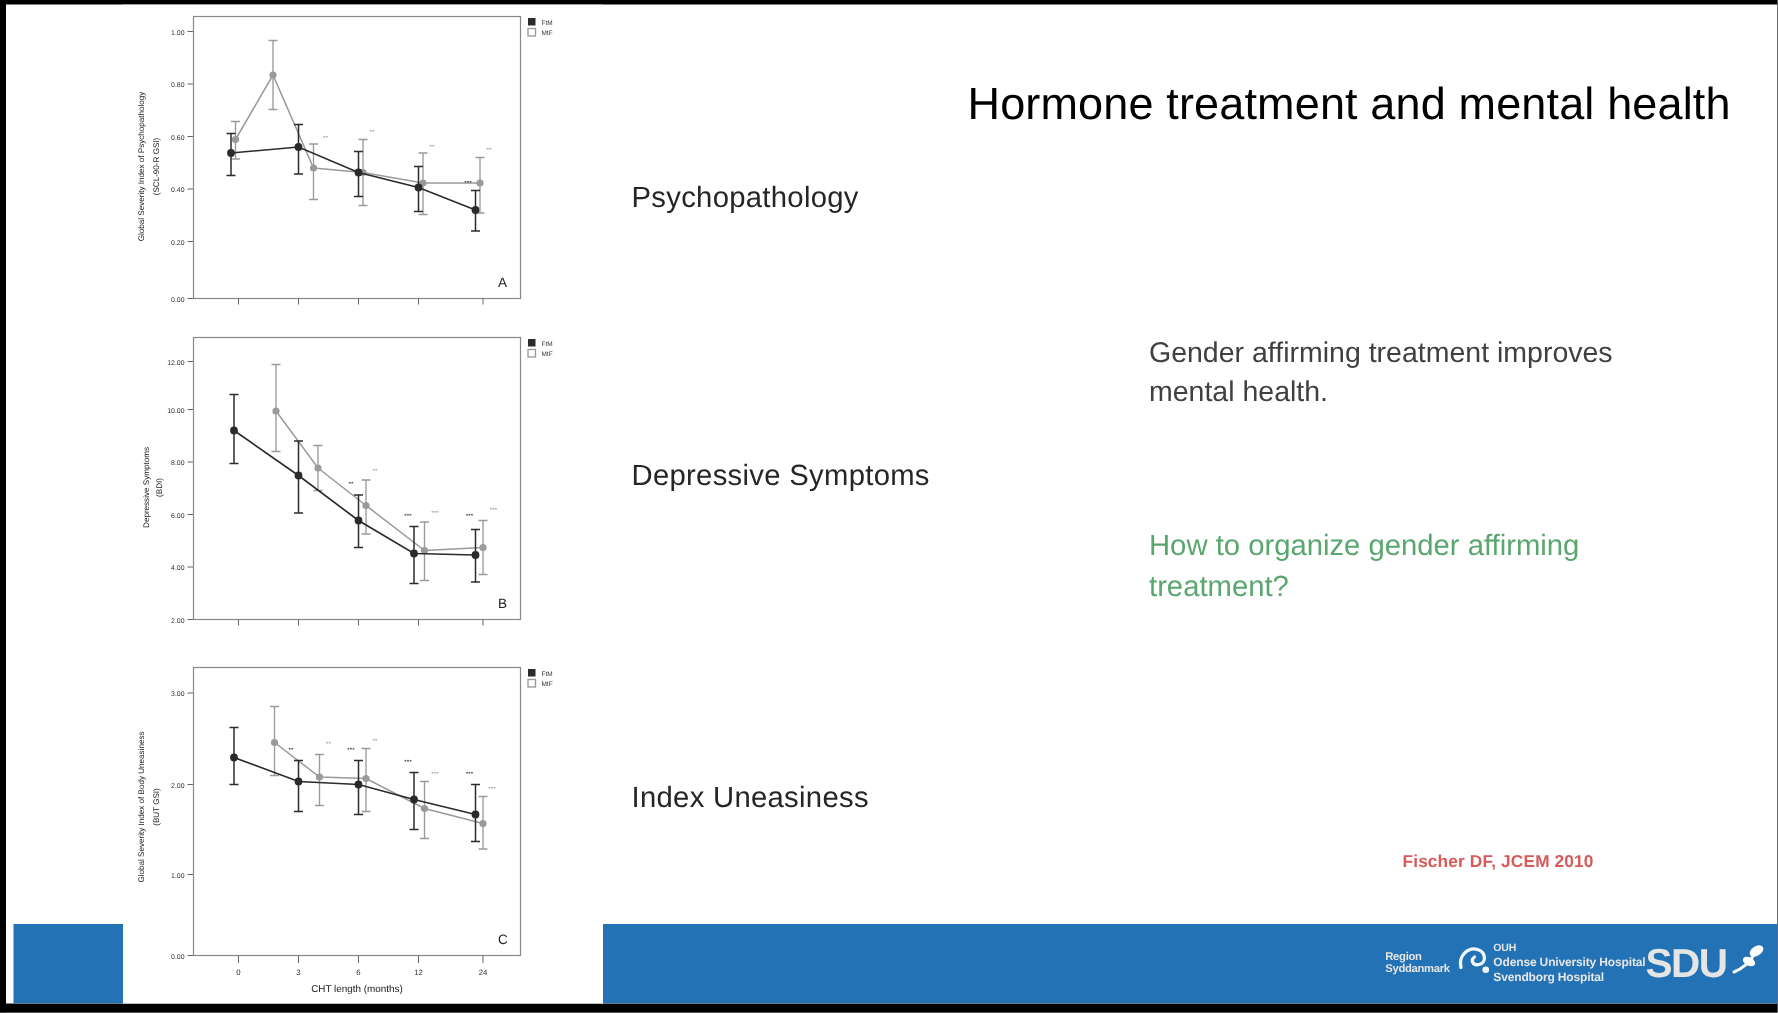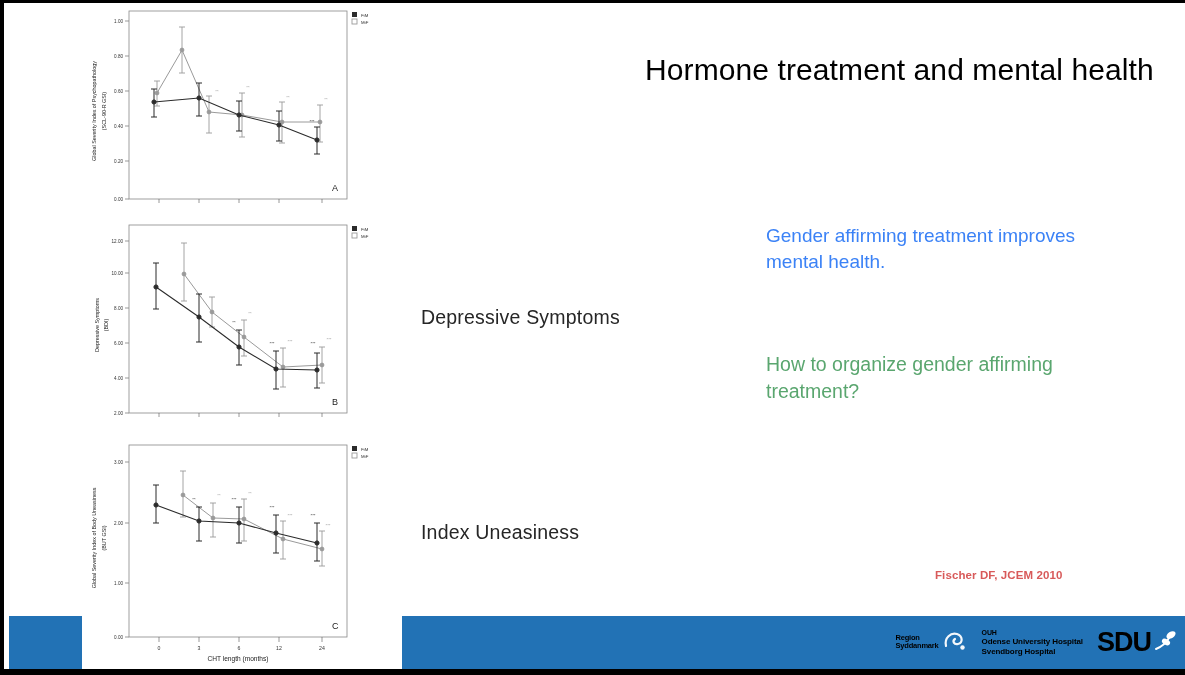--- a/index.html
+++ b/index.html
@@ -36,22 +36,21 @@
   .footer-left  { left: 5px;  width: 75px; }
   .footer-right { left: 398px; right: 0; }
 
   .footer-logos {
     position: absolute;
     right: 8px;
     bottom: 4px;
     height: 46px;
     display: flex;
     align-items: center;
-    gap: 14px;
-    color: #000000;
+    color: #e5e5e5;
   }
   .logo-region {
     display: flex;
     align-items: center;
     gap: 3px;
   }
   .logo-region .rg-text {
     font-size: 7.5px;
     line-height: 8.5px;
     font-weight: bold;
@@ -530,24 +529,25 @@
         <g font-family="Liberation Sans, sans-serif">
           <rect x="270" y="13" width="5" height="5" fill="#2b2b2b"></rect>
           <rect x="270" y="20" width="5" height="5" fill="none" stroke="#9a9a9a" stroke-width="0.9"></rect>
           <text x="279" y="17.5" font-size="4.3" fill="#333">FtM</text>
           <text x="279" y="24.5" font-size="4.3" fill="#333">MtF</text>
         </g>
       </svg>
     </div>
   </div>
 
+  <div class="mid-label" id="lbl-psych">Psychopathology</div>
   <div class="mid-label" id="lbl-depr">Depressive Symptoms</div>
   <div class="mid-label" id="lbl-body">Index Uneasiness</div>
 
   <div id="slide-title" style="color: #000000;">Hormone treatment and mental health</div>
 
-  <div id="body-text" style="color: #3b82f6;">Gender affirming treatment improves mental health.</div>
+  <div id="body-text" style="color: #404040;">Gender affirming treatment improves mental health.</div>
 
   <div id="question-text" style="color: rgb(90, 166, 111); margin-top: 48px;">How to organize gender affirming treatment?</div>
 
   <div id="citation" style="color: rgb(216, 90, 90);">Fischer DF, JCEM 2010</div>
 
 </div>
 
 </body></html>

